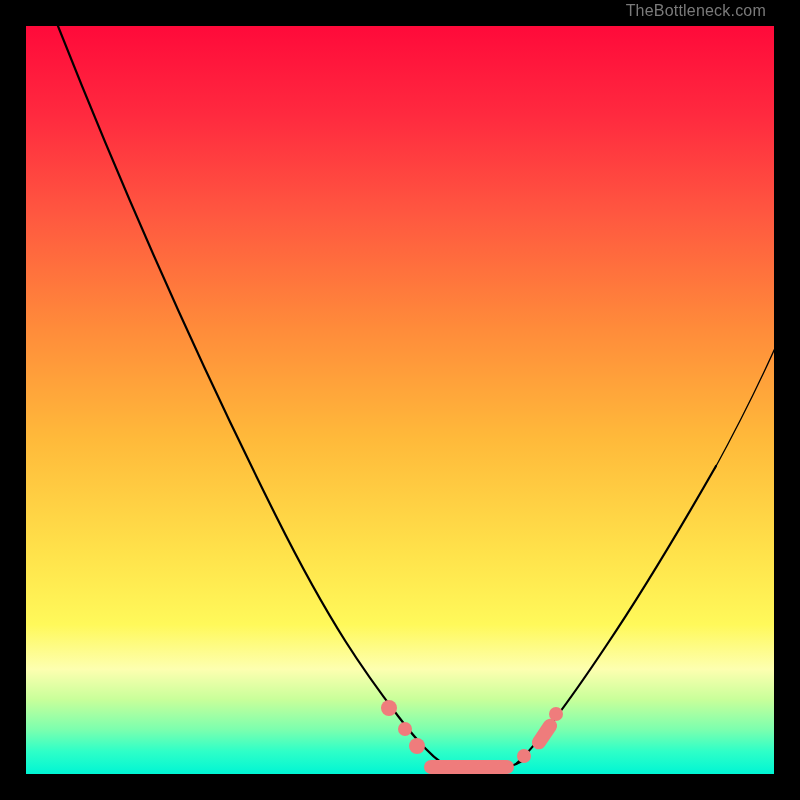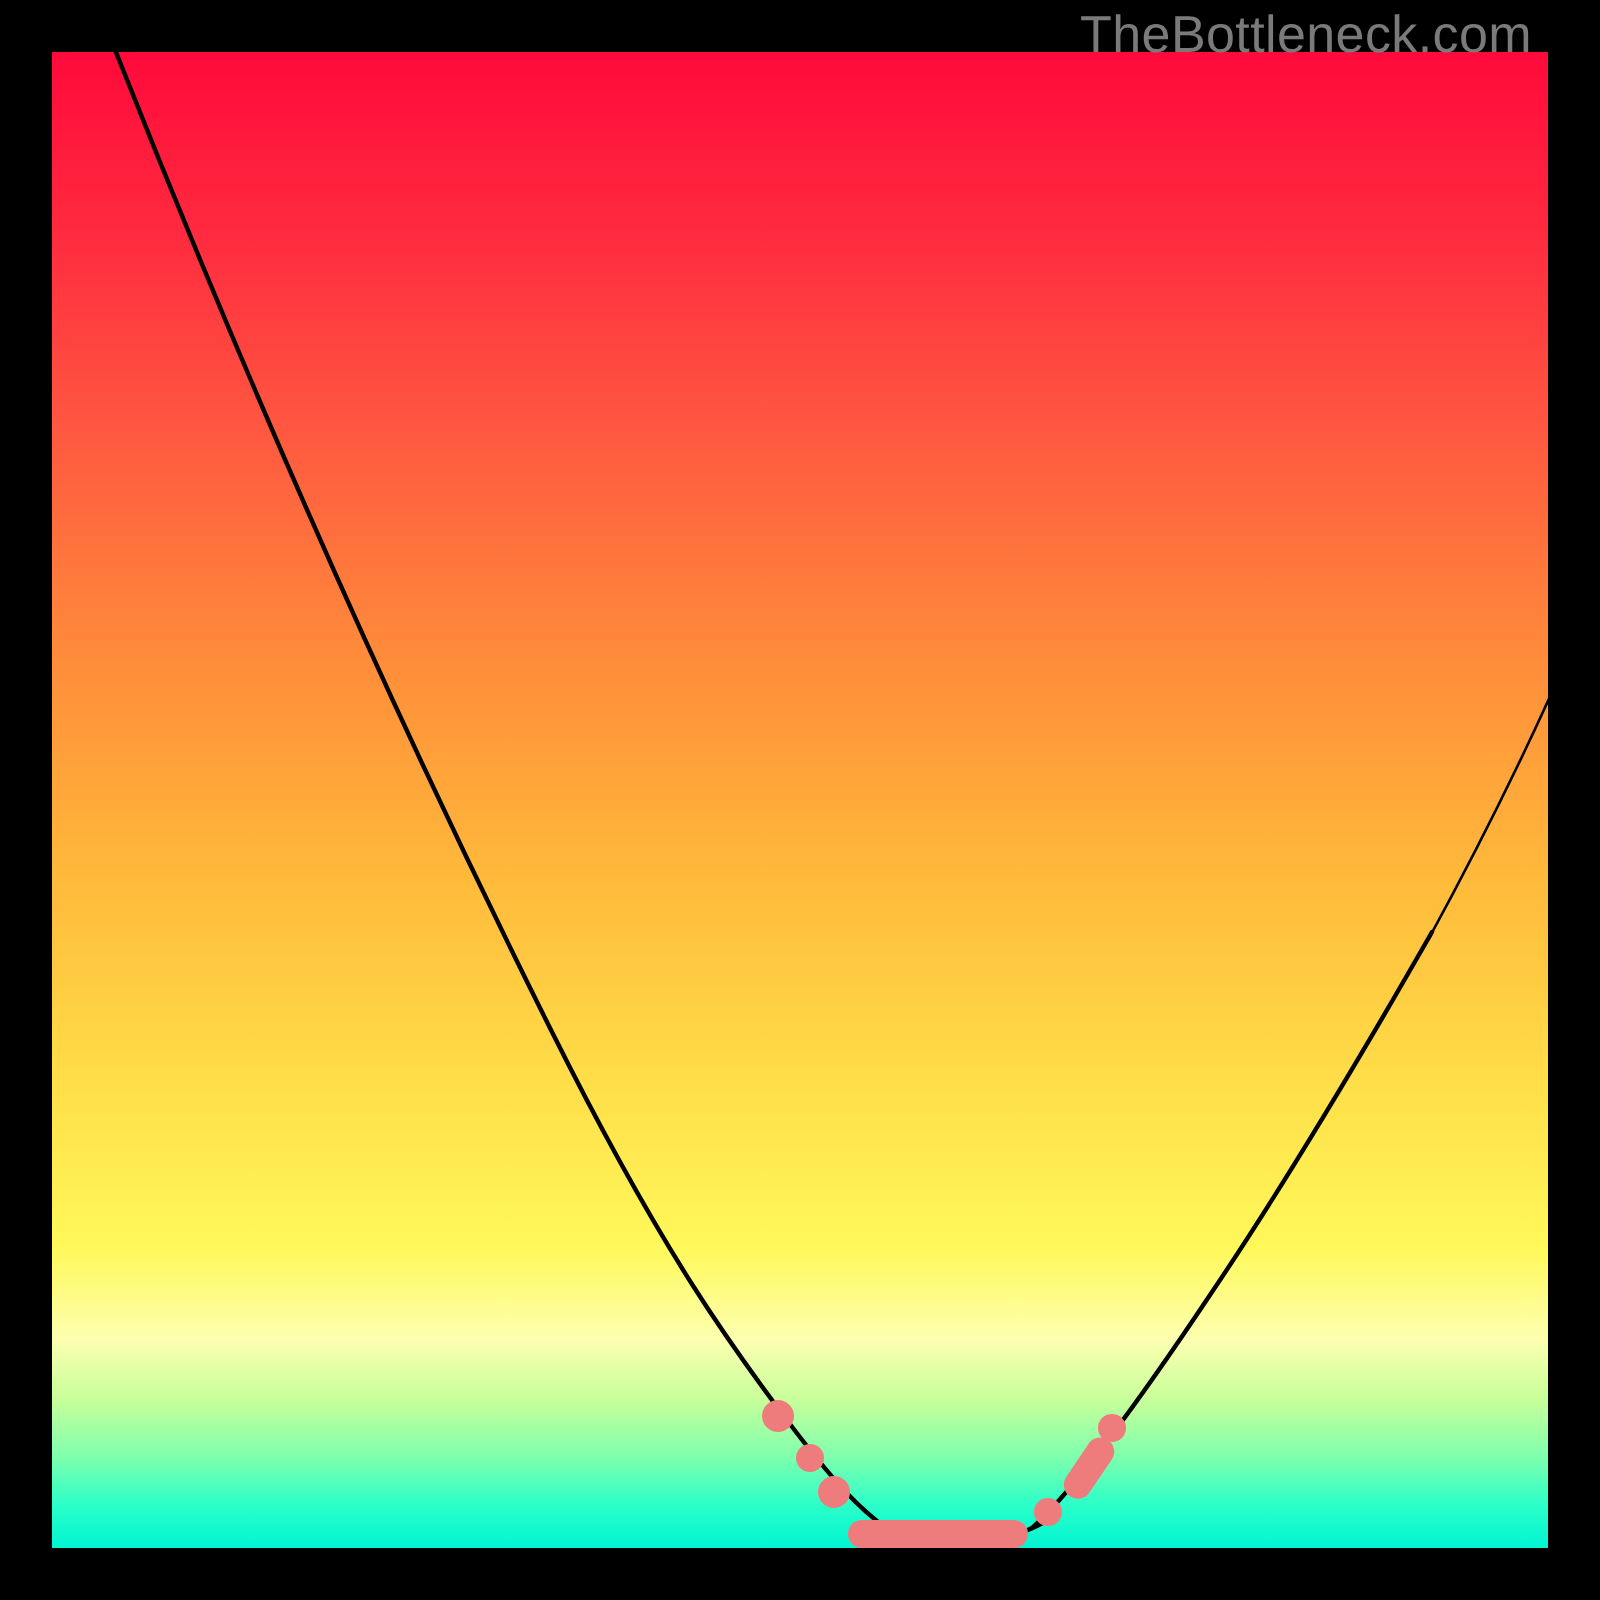--- a/index.html
+++ b/index.html
@@ -41,21 +41,21 @@
       #7dffae 94%,
       #2effc8 97%,
       #00f5d4 100%
     );
   }
   .watermark {
     position: absolute;
     top: 2px;
     right: 34px;
     color: #7a7a7a;
-    font-size: 26px;
+    font-size: 16px;
     font-weight: 400;
     letter-spacing: 0.2px;
     user-select: none;
   }
   svg.overlay {
     position: absolute;
     inset: 0;
   }
   .curve {
     fill: none;

